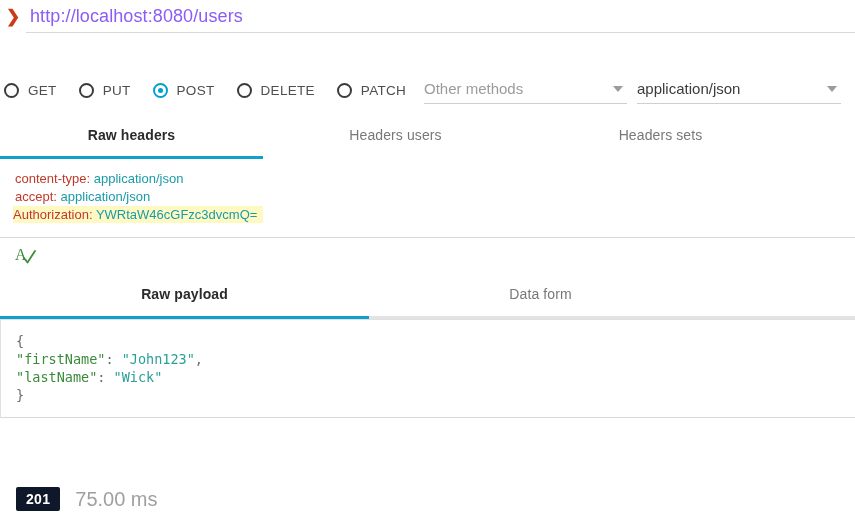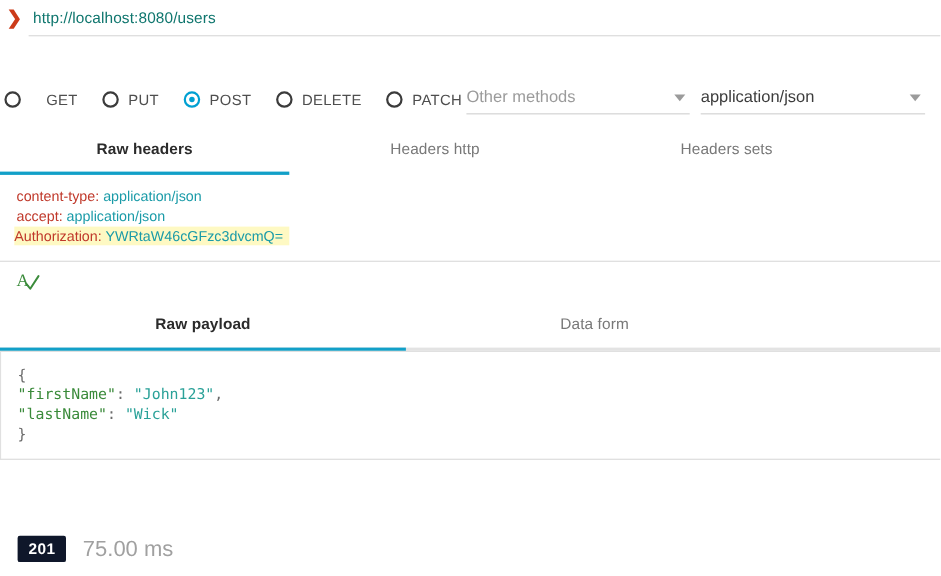--- a/index.html
+++ b/index.html
@@ -20,33 +20,33 @@
   .url-chevron {
     width: 26px; text-align: center;
     color: #cc3b19; font-size: 17px; font-weight: bold;
     line-height: 1; user-select: none;
   }
   .url-input-wrap {
     flex: 1 1 auto; height: 33px; display: flex; align-items: center;
     border-bottom: 1px solid #d8d8d8; padding-left: 4px;
   }
   .url-text {
-    font-size: 14px; color: #0f766e; letter-spacing: 0.1px;
+    font-size: 18px; color: #8b5cf6; letter-spacing: 0.1px;
   }
 
   
   .methods-row {
     position: absolute; left: 0; top: 72px; width: 855px; height: 36px;
     display: flex; align-items: center;
   }
   .radio {
     display: flex; align-items: center; height: 36px; cursor: pointer;
     margin-right: 22px;
   }
-  .radio:first-child { margin-left: 4px; gap: 14px; }
+  .radio:first-child { margin-left: 4px; }
   .radio .dot {
     width: 15px; height: 15px; border-radius: 50%;
     border: 2px solid #3b3b3b; background: #fff;
     display: inline-block; position: relative; flex: 0 0 auto;
   }
   .radio.checked .dot { border-color: #00a0d2; }
   .radio.checked .dot::after {
     content: ""; position: absolute; left: 3px; top: 3px;
     width: 5px; height: 5px; border-radius: 50%; background: #00a0d2;
   }
@@ -187,21 +187,21 @@
     <span class="caret"></span>
   </div>
 
   <div class="select filled" id="sel-ctype">
     <span class="sv">application/json</span>
     <span class="caret"></span>
   </div>
 
   <div class="tabs headers-tabs">
     <div class="tab active" style="width:263px;">Raw headers</div>
-    <div class="tab" style="width:265px;">Headers http</div>
+    <div class="tab" style="width:265px;">Headers users</div>
     <div class="tab" style="width:265px;">Headers sets</div>
   </div>
   <div class="underline-track" id="hdr-underline">
     <div class="fill"></div>
   </div>
 
   <div class="headers-editor">
     <div class="hline"><span class="hkey">content-type:</span> <span class="hval">application/json</span></div>
     <div class="hline"><span class="hkey">accept:</span> <span class="hval">application/json</span></div>
     <div class="hline"><span class="hl-mark lead"><span class="hkey">Authorization:</span> <span class="hval">YWRtaW46cGFzc3dvcmQ=</span></span></div>

